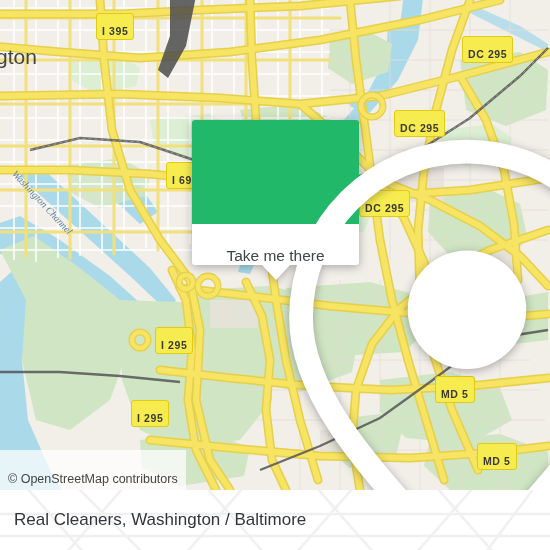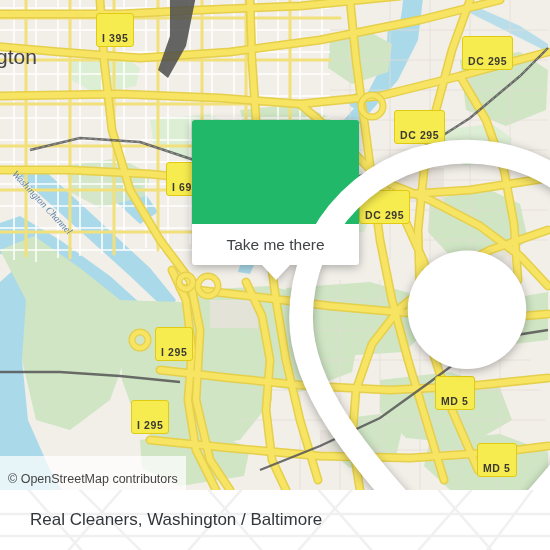--- a/index.html
+++ b/index.html
@@ -21,21 +21,21 @@
   
   .shield{
     position:absolute;
     background:#f7ec4f;
     border:1.6px solid #e0ca12;
     border-radius:3px;
     color:#3a3a32;
     font-size:10.5px;
     font-weight:bold;
     letter-spacing:.6px;
-    padding:18px 5px 2px 5px;
+    padding:11px 5px 2px 5px;
     white-space:nowrap;
     line-height:12px;
     font-family:"Liberation Sans", sans-serif;
   }
 
   .placelabel{
     position:absolute;
     color:#444444;
     font-size:21px;
     font-family:"Liberation Sans", sans-serif;
@@ -50,41 +50,41 @@
     font-family:"Liberation Serif", serif;
   }
 
   
   .attrib{
     position:absolute;left:0;bottom:0;
     height:22px;line-height:22px;
     background:rgba(255,255,255,.72);
     color:#444;
     font-size:12.5px;
-    padding:12px 8px 0 8px;
+    padding:18px 8px 0 8px;
     white-space:nowrap;
     font-family:"Liberation Sans", sans-serif;
   }
 
   
   .card{
     position:absolute;left:192px;top:120px;width:167px;
     filter:drop-shadow(0 2px 5px rgba(0,0,0,.30));
   }
   .card-top{
     height:104px;
     background:#22b86a;
     border-radius:3px 3px 0 0;
     display:flex;align-items:center;justify-content:center;
   }
   .card-bottom{
     height:41px;
     background:#ffffff;
     border-radius:0 0 3px 3px;
-    display:flex;align-items:center;justify-content:center;
+    display:flex;align-items:flex-end;justify-content:center;
     position:relative;
   }
   .card-bottom .label{
     color:#3f4447;font-size:15.5px;white-space:nowrap;
     font-family:"Liberation Sans", sans-serif;
   }
   .card-pointer{
     position:absolute;left:50%;bottom:-15px;
     margin-left:-14px;
     width:0;height:0;
@@ -96,21 +96,20 @@
   
   .footer{
     position:absolute;left:0;top:490px;width:550px;height:60px;
     background:#ffffff;overflow:hidden;
   }
   .footer svg.wm{position:absolute;left:0;top:0;width:550px;height:60px;}
   .footer-title{
     position:absolute;left:14px;top:50%;transform:translateY(-50%);
     font-size:17px;color:#32363a;white-space:nowrap;
     font-family:"Liberation Sans", sans-serif;
-    margin-left:16px;
   }
   .brand{
     position:absolute;right:14px;top:50%;transform:translateY(-50%);
     display:flex;align-items:center;gap:1px;
   }
   .brand-word{
     font-size:30px;color:#231f20;letter-spacing:-1px;
     font-family:"Liberation Sans", sans-serif;line-height:30px;
   }
 </style>

